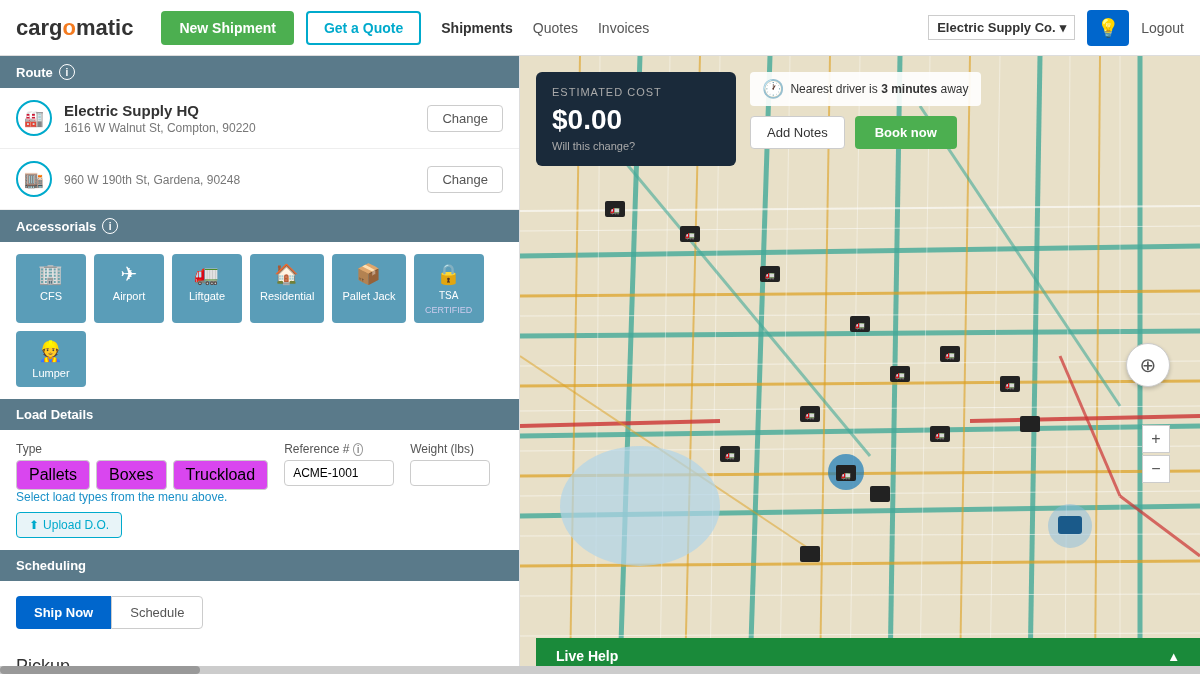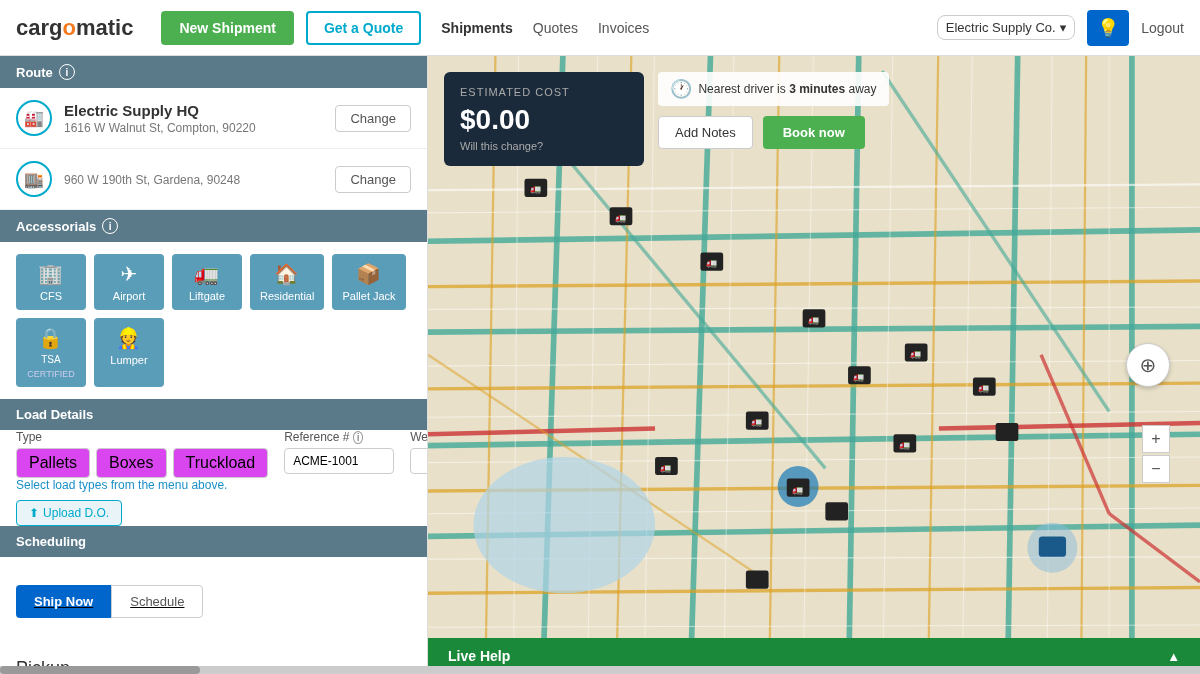--- a/index.html
+++ b/index.html
@@ -63,22 +63,23 @@
       margin-left: auto;
     }
     .company-dropdown {
       display: flex;
       align-items: center;
       gap: 4px;
       cursor: pointer;
       font-size: 13px;
       color: #333;
       border: 1px solid #ccc;
-      border-radius: 8px;
+      border-radius: 0;
       padding: 4px 8px;
+      font-weight: bold;
     }
     .light-btn {
       background: #0066cc;
       border: none;
       border-radius: 4px;
       width: 42px;
       height: 36px;
       cursor: pointer;
       display: flex;
       align-items: center;
@@ -95,21 +96,21 @@
     }
 
     
     .main {
       display: flex;
       height: calc(674px - 56px);
     }
 
     
     .left-panel {
-      width: 428px;
+      width: 520px;
       background: #fff;
       overflow-y: auto;
       border-right: 1px solid #ddd;
       flex-shrink: 0;
     }
 
     
     .section-header {
       background: #5a7a8a;
       color: #fff;
@@ -188,21 +189,21 @@
     }
     .acc-btn .icon { font-size: 20px; }
     .acc-btn.tsa {
       background: #5a9db8;
       font-size: 10px;
     }
     .acc-btn .tsa-label { font-size: 9px; color: #cce; }
 
     
     .load-details-content {
-      padding: 0 16px;
+      padding: 12px 16px;
     }
     .load-row {
       display: flex;
       align-items: flex-start;
       gap: 16px;
     }
     .load-group label {
       display: block;
       font-size: 12px;
       color: #555;
@@ -248,22 +249,21 @@
       cursor: pointer;
       font-size: 12px;
       display: inline-flex;
       align-items: center;
       gap: 4px;
       margin-top: 8px;
     }
 
     
     .scheduling-content {
-      padding: 28px 16px;
-      text-decoration: underline;
+      padding: 15px 16px;
     }
     .schedule-buttons {
       display: flex;
       gap: 0;
     }
     .ship-now-btn {
       background: #0066cc;
       color: #fff;
       border: none;
       padding: 8px 18px;
@@ -383,21 +383,21 @@
       cursor: pointer;
       font-size: 13px;
       font-weight: bold;
     }
 
     
     .live-help {
       position: absolute;
       bottom: 0;
       right: 0;
-      left: 0;
+      left: 16px;
       background: #1a8a3a;
       color: #fff;
       padding: 10px 20px;
       display: flex;
       align-items: center;
       justify-content: space-between;
       cursor: pointer;
     }
     .live-help-text {
       font-size: 14px;

